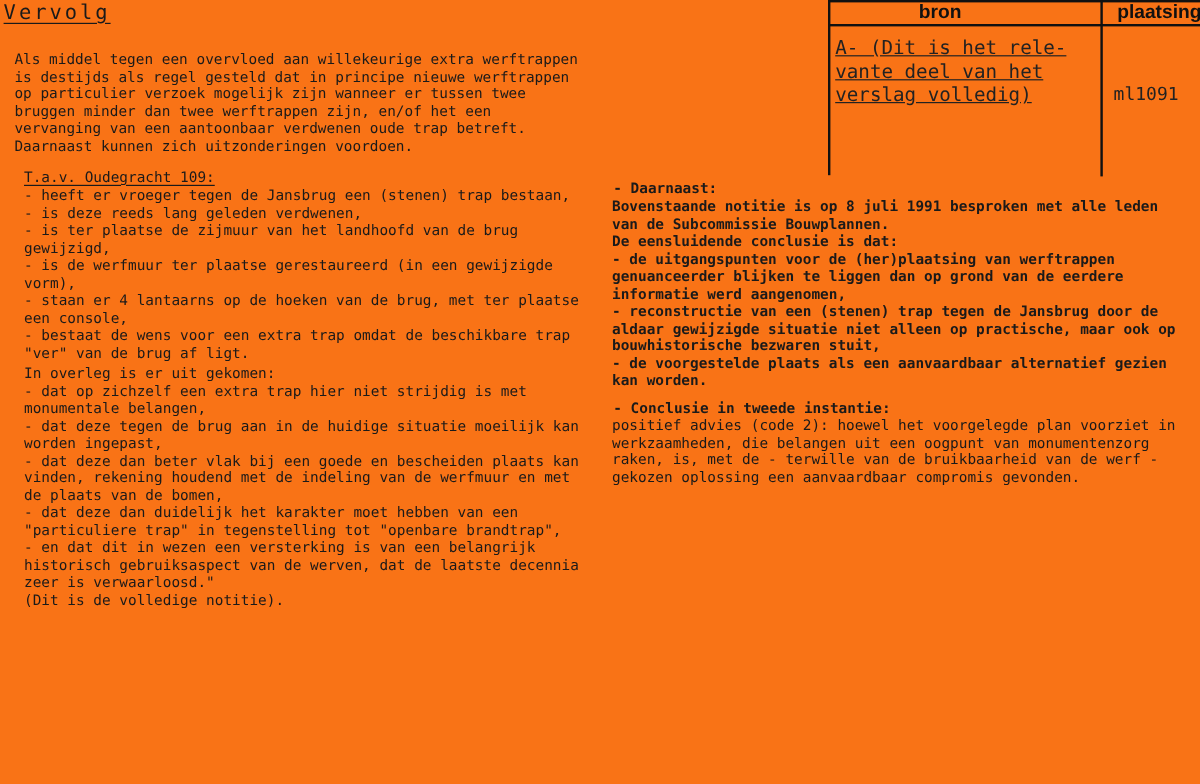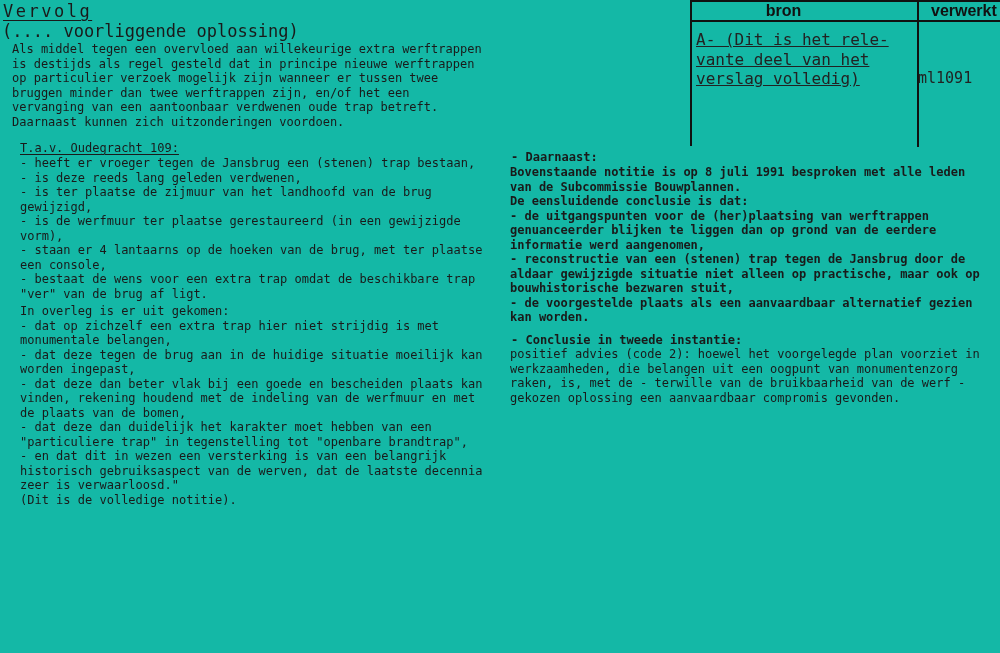--- a/index.html
+++ b/index.html
@@ -1,20 +1,20 @@
 <!DOCTYPE html>
 <html><head>
 <meta charset="utf-8">
 <style>
   html, body { margin: 0; padding: 0; }
   .page {
     position: relative;
     width: 1000px;
     height: 653px;
-    background: #14b8a6;
+    background: #f97316;
     overflow: hidden;
     font-family: "DejaVu Sans Mono", monospace;
     color: #1a1a1a;
   }
   .abs { position: absolute; }
   .mono {
     font-family: "DejaVu Sans Mono", monospace;
     font-size: 12px;
     line-height: 14.5px;
     white-space: pre;
@@ -68,21 +68,20 @@
     white-space: pre;
     color: #222;
   }
 </style>
 </head>
 <body>
 
 <div class="page">
 
   <div class="abs title-main" style="left:3px; top:2px;">Vervolg</div>
-  <div class="abs title-sub" style="left:2px; top:21px;">(.... voorliggende oplossing)</div>
 
   <div class="abs mono" style="left:12px; top:42px;">Als middel tegen een overvloed aan willekeurige extra werftrappen
 is destijds als regel gesteld dat in principe nieuwe werftrappen
 op particulier verzoek mogelijk zijn wanneer er tussen twee
 bruggen minder dan twee werftrappen zijn, en/of het een
 vervanging van een aantoonbaar verdwenen oude trap betreft.
 Daarnaast kunnen zich uitzonderingen voordoen.</div>
 
   <div class="abs mono section-heading" style="left:20px; top:141px;">T.a.v. Oudegracht 109:</div>
 
@@ -132,20 +131,20 @@
 werkzaamheden, die belangen uit een oogpunt van monumentenzorg
 raken, is, met de - terwille van de bruikbaarheid van de werf -
 gekozen oplossing een aanvaardbaar compromis gevonden.</span></div>
 
   <div class="table-line" style="left:690px; top:0px; width:310px; height:2px;"></div>
   <div class="table-line" style="left:690px; top:20px; width:310px; height:2px;"></div>
   <div class="table-line" style="left:690px; top:0px; width:2px; height:146px;"></div>
   <div class="table-line" style="left:917px; top:0px; width:2px; height:147px;"></div>
 
   <div class="table-header" style="left:690px; top:2px; width:187px; text-align:center;">bron</div>
-  <div class="table-header" style="left:931px; top:2px;">verwerkt</div>
+  <div class="table-header" style="left:931px; top:2px;">plaatsing</div>
 
   <div class="table-cell-mono" style="left:696px; top:30px;">A- (Dit is het rele-
 vante deel van het
 verslag volledig)</div>
-  <div class="verwerkt-val" style="left:918px; top:69px;">ml1091</div>
+  <div class="verwerkt-val" style="left:918px; top:69px;padding-left:10px;">ml1091</div>
 
 </div>
 
 </body></html>

